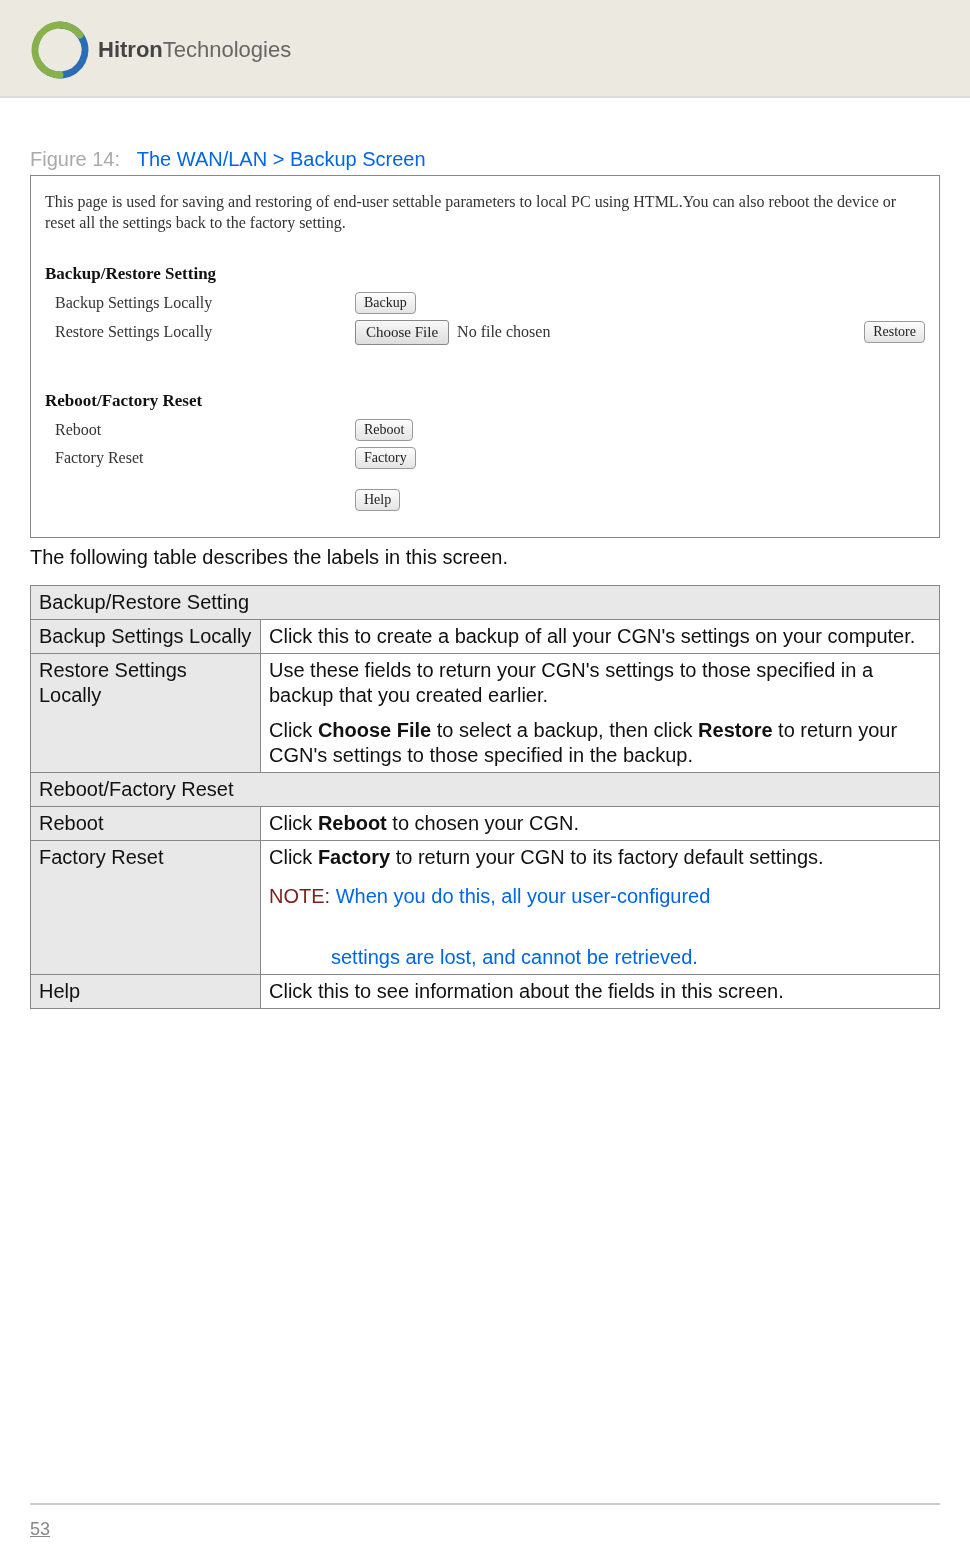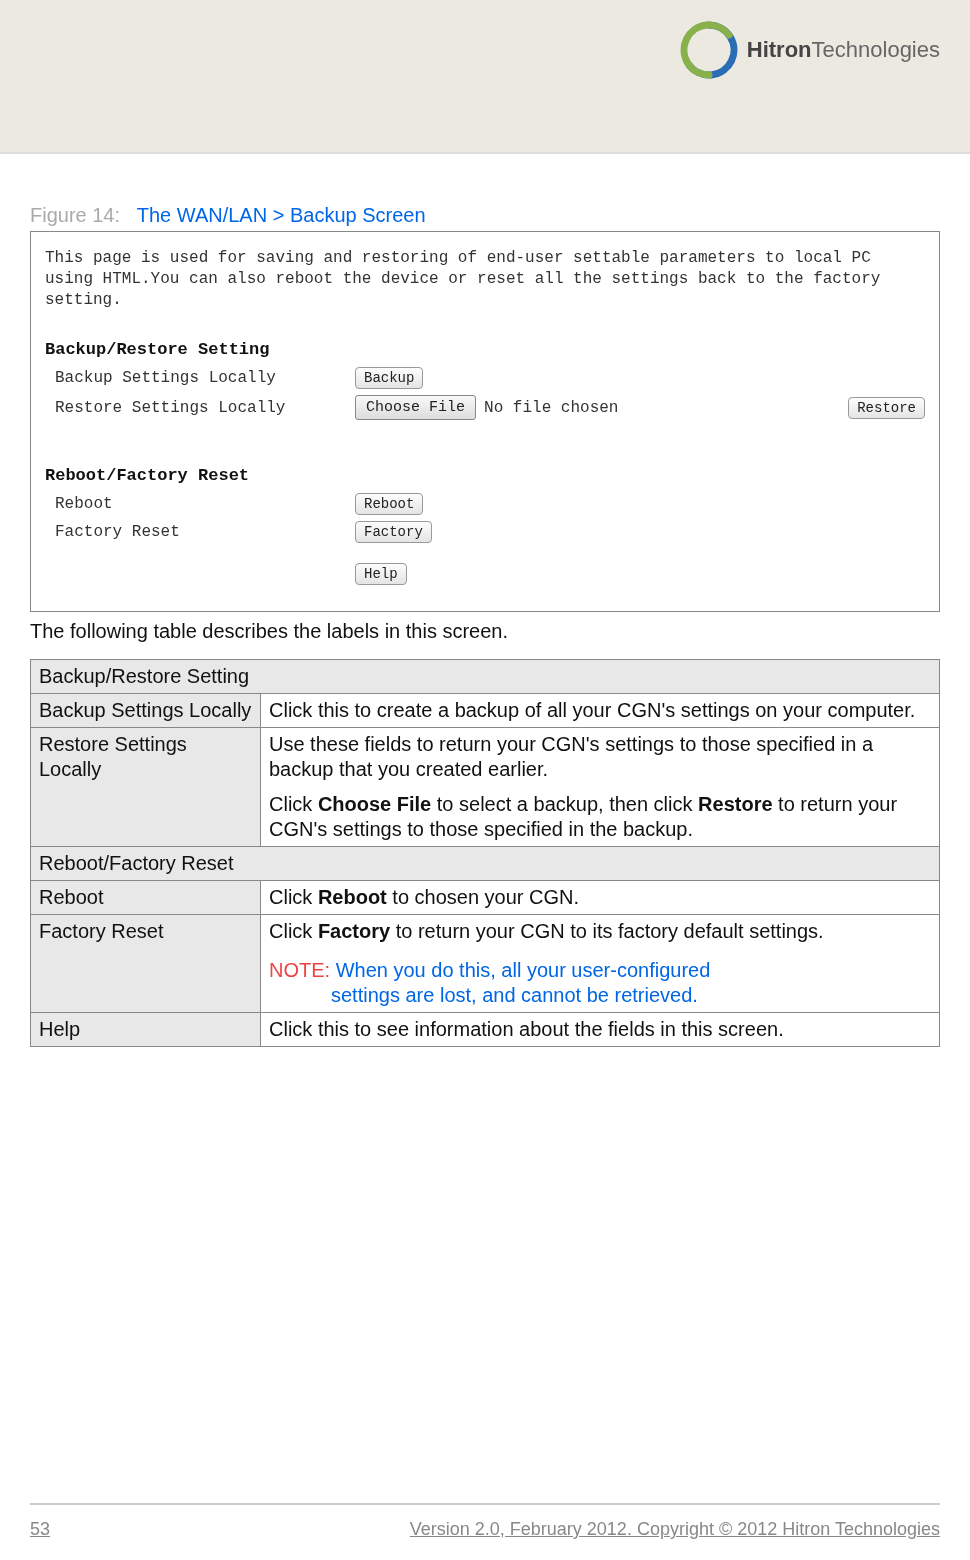--- a/index.html
+++ b/index.html
@@ -5,24 +5,24 @@
   * { box-sizing: border-box; margin: 0; padding: 0; }
   body {
     font-family: Arial, Helvetica, sans-serif;
     background: #fff;
     width: 970px;
     height: 1560px;
     position: relative;
   }
   .page-header {
     background: #ece9e1;
-    height: 154px;
+    height: 98px;
     padding: 20px 30px 0 30px;
     display: flex;
-    justify-content: flex-end;
+    justify-content: flex-start;
     align-items: flex-start;
     border-bottom: 2px solid #ddd;
   }
   .logo-wrap {
     display: flex;
     align-items: center;
     gap: 8px;
   }
   .logo-swirl {
     width: 60px;
@@ -44,21 +44,21 @@
   }
   .figure-caption {
     font-size: 20px;
     margin-bottom: 4px;
   }
   .figure-caption .fig-num { color: #aaa; }
   .figure-caption .fig-title { color: #0066e6; }
   .screenshot-box {
     border: 1px solid #888;
     padding: 16px 14px 20px 14px;
-    font-family: Liberation Mono, monospace;
+    font-family: Liberation Serif, serif;
     font-size: 16px;
     color: #333;
     margin-bottom: 6px;
   }
   .screenshot-box .intro {
     margin-bottom: 30px;
     line-height: 1.3;
   }
   .screenshot-box .section-title {
     font-weight: bold;
@@ -128,23 +128,23 @@
     background: #e8e8e8;
   }
   td.label-cell {
     background: #e8e8e8;
     width: 230px;
     padding-left: 30px;
   }
   td.desc-cell p { margin-bottom: 10px; }
   td.desc-cell p:last-child { margin-bottom: 0; }
   td.desc-cell b { font-weight: bold; }
-  .note-label { color: #ef4444; }
+  .note-label { color: #7f1d1d; }
   .note-body { color: #0066e6; }
-  .note-indent { padding-left: 62px; display: block; }
+  .note-indent { padding-left: 62px; display: block; margin-top: 36px; }
   .page-footer {
     position: absolute;
     bottom: 20px;
     left: 30px;
     right: 30px;
     display: flex;
     justify-content: space-between;
     color: #888;
     font-size: 18px;
     border-top: 1px solid transparent;
@@ -257,14 +257,13 @@
       <td class="desc-cell">Click this to see information about the fields in this screen.</td>
     </tr>
   </tbody>
     </table>
 
 </div>
 
 <div class="footer-line"></div>
 <div class="page-footer">
   <span>53</span>
-  <span>Version 2.0, February 2012. Copyright © 2012 Hitron Technologies</span>
 </div>
 
 </body></html>

